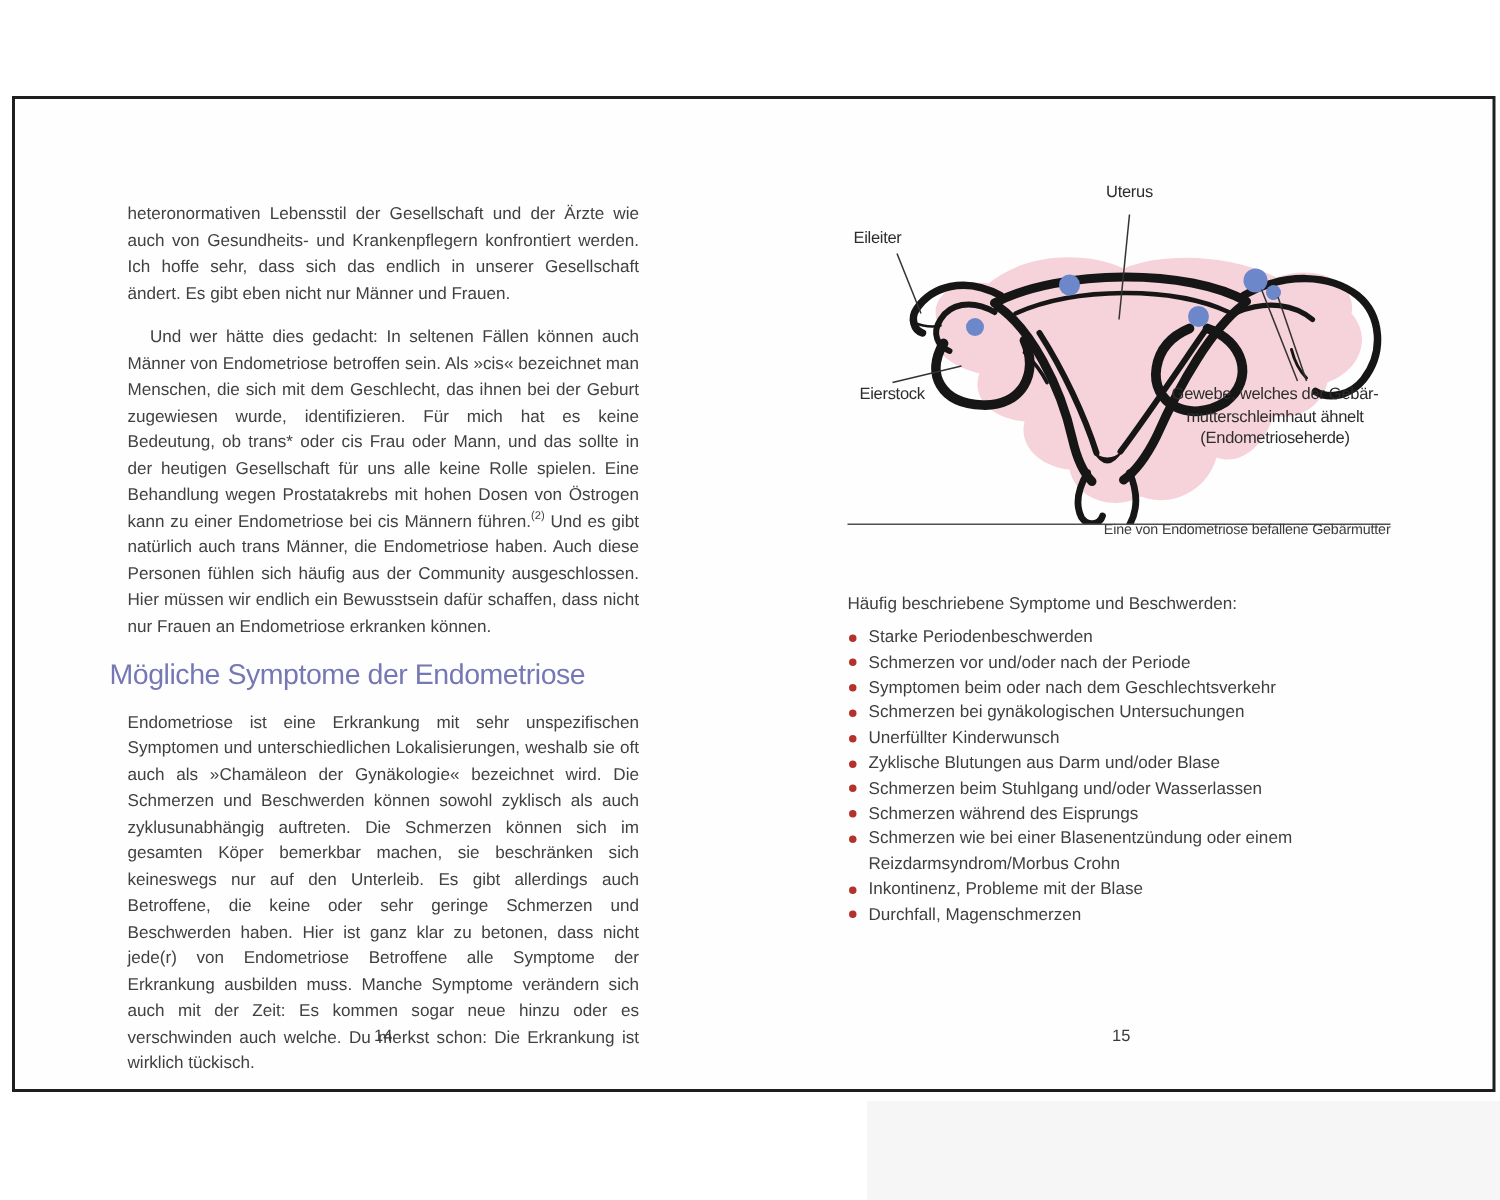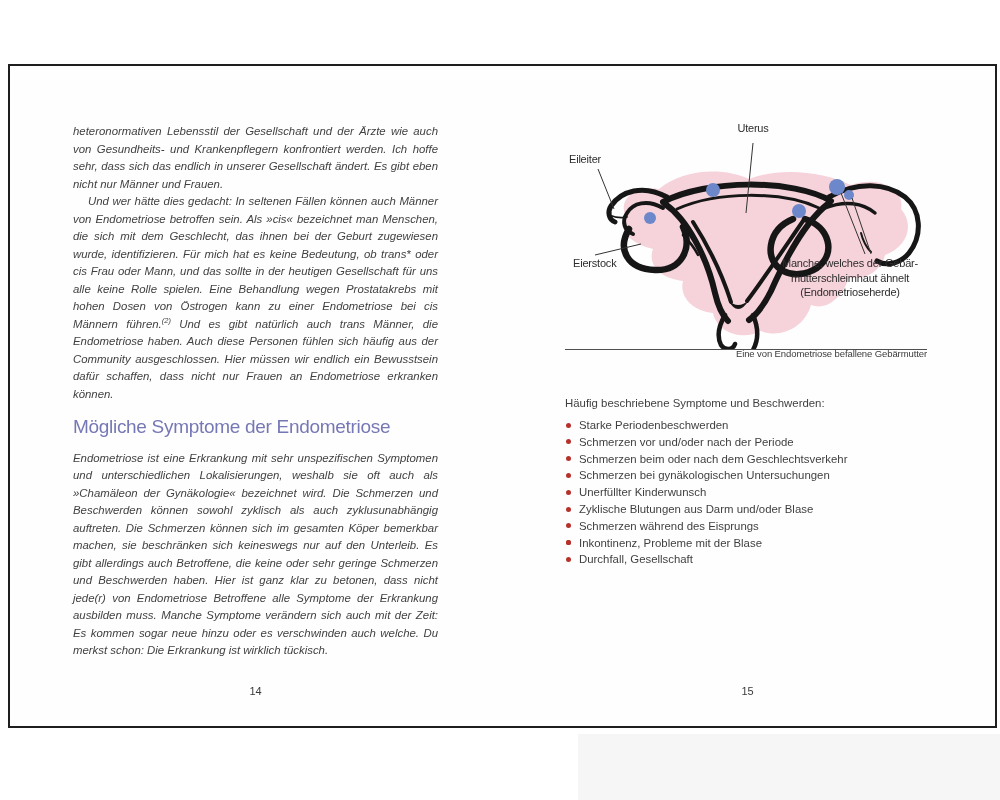--- a/index.html
+++ b/index.html
@@ -7,21 +7,21 @@
   .screen { position:absolute; left:0; top:0; width:1000px; height:800px; background:#fff; overflow:hidden; }
 
   .gray-strip { position:absolute; left:578px; top:734px; width:422px; height:66px; background:#f6f6f6; }
 
   .frame { position:absolute; left:8px; top:64px; width:989px; height:664px;
            border:2px solid #1e1e1e; background:#fffefe; }
 
   
   .left-text { position:absolute; left:73px; top:123px; width:365px; color:#414141;
                font-size:11.4px; line-height:17.5px; text-align:justify; }
-  .left-text p { margin:0;font-style:italic; }
+  .left-text p { margin:12px; }
   .para-indent { text-indent:15px; }
   sup { font-size:7.5px; vertical-align:super; line-height:0; }
   .section-heading { margin:15px 0 14px 0; font-size:19px; font-weight:500;
                      letter-spacing:-0.3px; color:var(--accent,#7678b5); text-align:left; text-indent:0; }
 
   .page-num { position:absolute; top:685px; width:365px; text-align:center;
               font-size:11px; color:#3a3a3a; }
   .page-num-left  { left:73px; }
   .page-num-right { left:565px; }
 
@@ -104,40 +104,41 @@
         <line x1="33" y1="64" x2="49" y2="104"></line>
         <line x1="30" y1="150" x2="76" y2="139"></line>
         <line x1="300" y1="149" x2="276" y2="88"></line>
         <line x1="306" y1="149" x2="287" y2="93"></line>
       </g>
     </svg>
     <div class="dlabel label-uterus">Uterus</div>
     <div class="dlabel label-eileiter">Eileiter</div>
     <div class="dlabel label-eierstock">Eierstock</div>
     <div class="dlabel label-gewebe">
-      <div>Manche, welches der Gebär-</div>
+      <div>Gewebe, welches der Gebär-</div>
       <div>mutterschleimhaut ähnelt</div>
       <div>(Endometrioseherde)</div>
     </div>
   </div>
 
   <div class="divider"></div>
   <div class="caption">Eine von Endometriose befallene Gebärmutter</div>
 
   <div class="symptoms">
     <p class="symptoms-header">Häufig beschriebene Symptome und Beschwerden:</p>
     <ul class="symptom-list">
       <li><span class="bullet"></span><span>Starke Periodenbeschwerden</span></li>
       <li><span class="bullet"></span><span>Schmerzen vor und/oder nach der Periode</span></li>
-      <li><span class="bullet"></span><span>Schmerzen beim oder nach dem Geschlechtsverkehr</span></li>
+      <li><span class="bullet"></span><span>Symptomen beim oder nach dem Geschlechtsverkehr</span></li>
       <li><span class="bullet"></span><span>Schmerzen bei gynäkologischen Untersuchungen</span></li>
       <li><span class="bullet"></span><span>Unerfüllter Kinderwunsch</span></li>
       <li><span class="bullet"></span><span>Zyklische Blutungen aus Darm und/oder Blase</span></li>
+      <li><span class="bullet"></span><span>Schmerzen beim Stuhlgang und/oder Wasserlassen</span></li>
       <li><span class="bullet"></span><span>Schmerzen während des Eisprungs</span></li>
-      <li><span class="bullet"></span></li>
+      <li><span class="bullet"></span><span>Schmerzen wie bei einer Blasenentzündung oder einem Reizdarmsyndrom/Morbus Crohn</span></li>
       <li><span class="bullet"></span><span>Inkontinenz, Probleme mit der Blase</span></li>
-      <li><span class="bullet"></span><span>Durchfall, Gesellschaft</span></li>
+      <li><span class="bullet"></span><span>Durchfall, Magenschmerzen</span></li>
     </ul>
   </div>
 
   <div class="page-num page-num-right">15</div>
 
 </div>
 
 </body></html>

